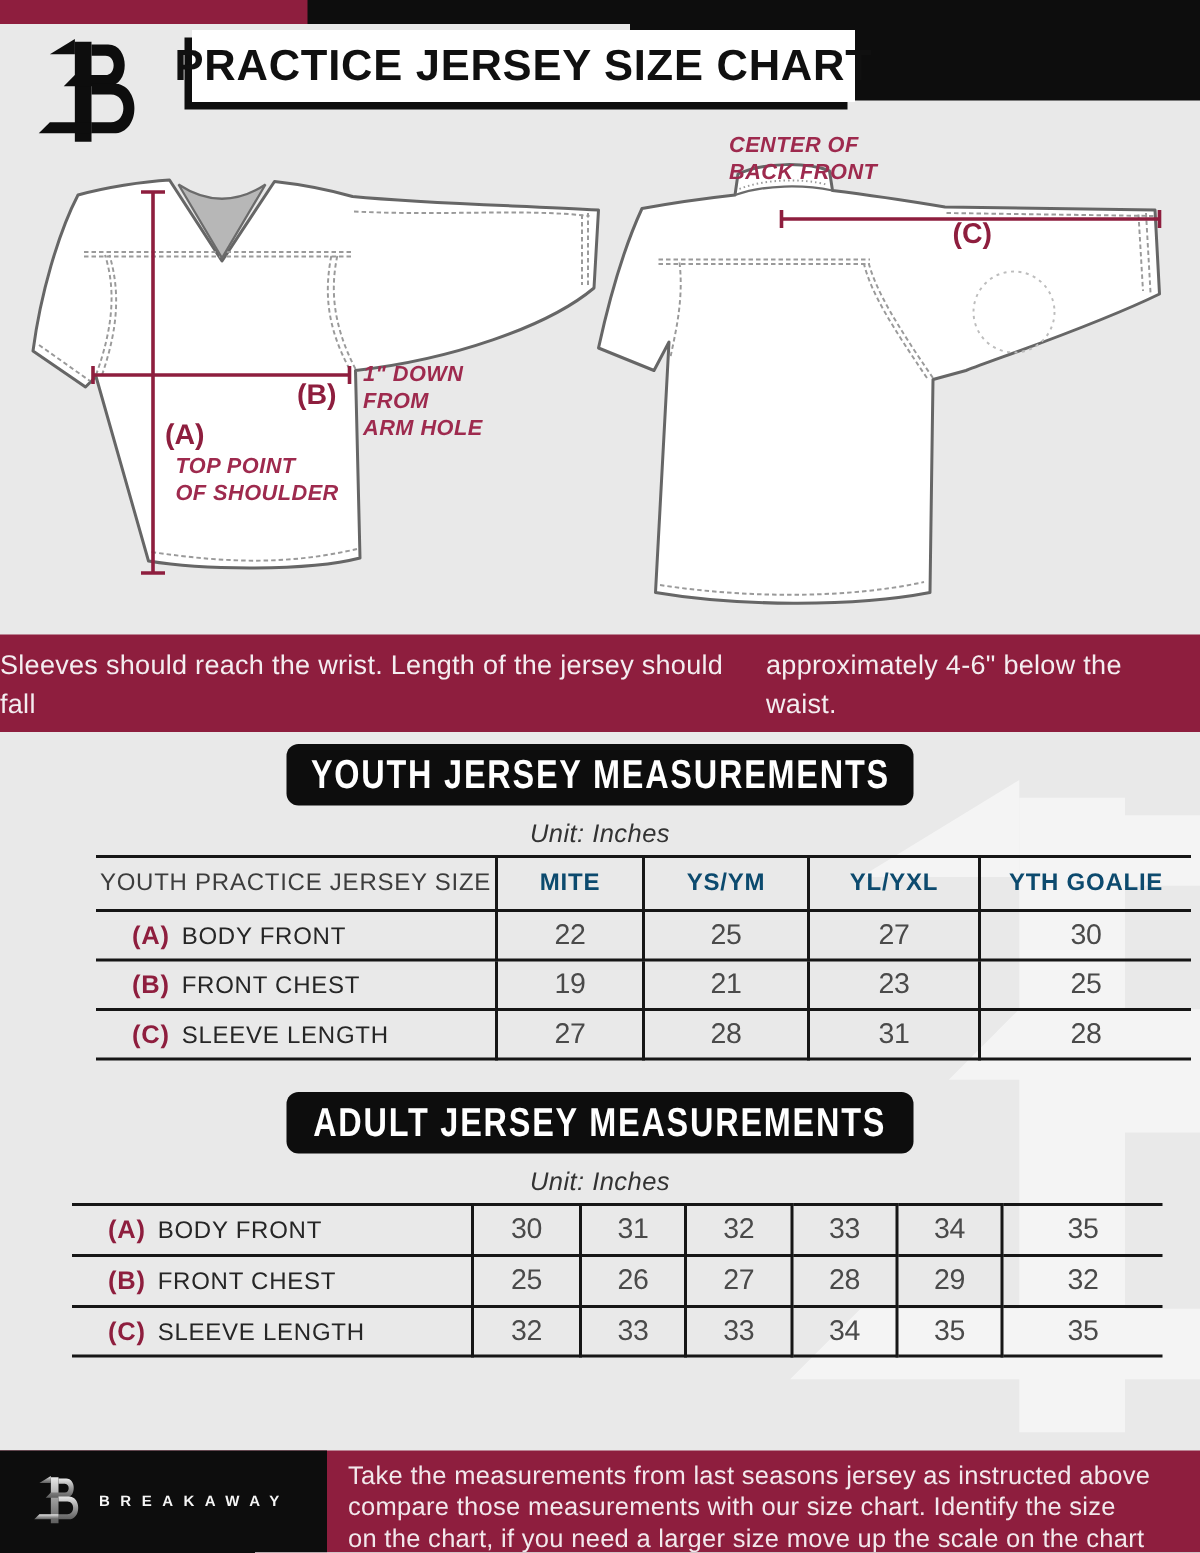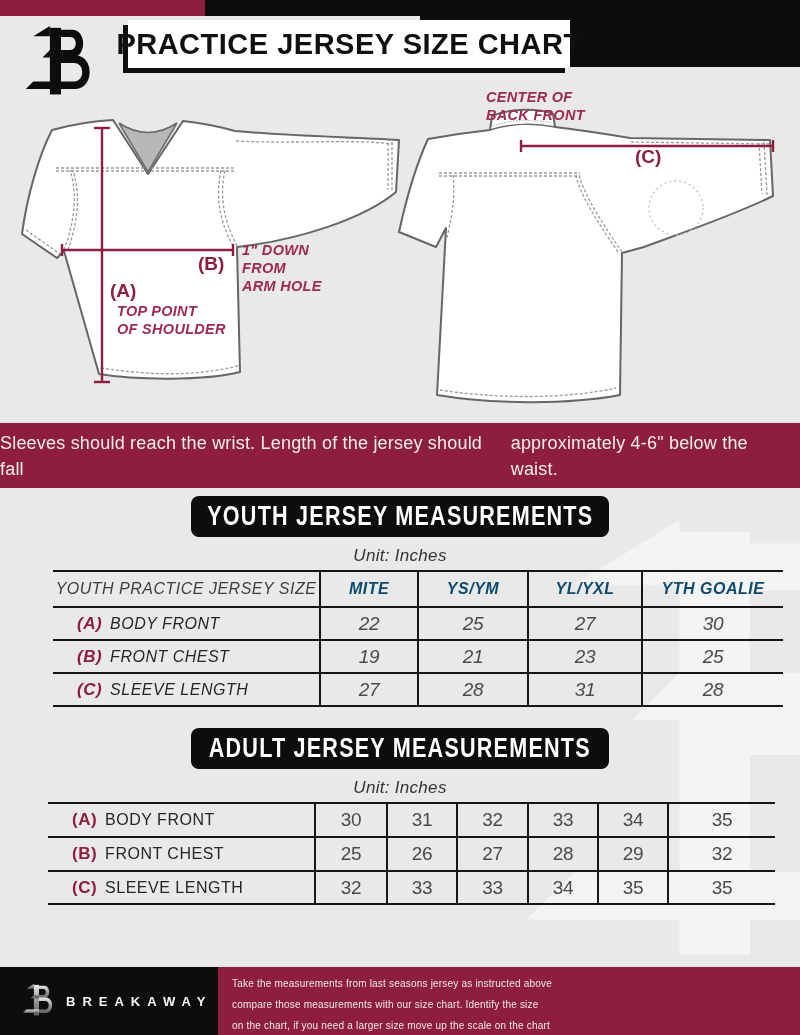--- a/index.html
+++ b/index.html
@@ -38,22 +38,22 @@
   table.size-table td:last-child{border-right:none;}
   td.szh{color:#3d3d3d;font-size:16px;letter-spacing:.5px;text-align:center !important;}
   td.col{font-weight:bold;color:#0c4a6e;font-size:16px;letter-spacing:.5px;}
   td.lab{padding-left:24px !important;font-size:16px;color:#262626;letter-spacing:.5px;}
   td.lab b{color:#8e1e3e;font-size:17px;margin-right:8px;}
   td.val{color:#4a4a4a;font-size:19px;letter-spacing:-.2px;}
   
   .footer{position:absolute;left:0;top:967px;width:800px;height:68px;background:#8e1e3e;z-index:5;}
   .footer-black{position:absolute;left:0;top:0;width:218px;height:68px;background:#0d0d0d;
                 display:flex;align-items:center;}
-  .footer-brand{color:#f5f5f5;font-size:13px;font-weight:bold;letter-spacing:7px;margin-left:10px;}
-  .footer-note{position:absolute;left:232px;top:6px;width:560px;color:#f2e8ec;font-size:10px;
+  .footer-brand{color:#f5f5f5;font-size:10px;font-weight:bold;letter-spacing:7px;margin-left:10px;}
+  .footer-note{position:absolute;left:232px;top:6px;width:560px;color:#f2e8ec;font-size:17px;
                line-height:21px;letter-spacing:.2px;}
   
   .watermark{position:absolute;right:-185px;top:505px;opacity:.5;z-index:1;}
 </style>
 </head>
 <body>
 
 <div id="page">
 
   <svg class="watermark" width="470" height="500" viewBox="0 0 80 84" fill="#ffffff">
@@ -145,21 +145,21 @@
   <div class="banner">
     <div>Sleeves should reach the wrist. Length of the jersey should fall</div>
     <div>approximately 4-6" below the waist.</div>
   </div>
 
   <div class="hbox" style="top:496px;">
     <span>YOUTH JERSEY MEASUREMENTS</span>
   </div>
   <div class="unit" style="top:546px;">Unit: Inches</div>
 
-  <table class="size-table" style="left:53px;top:570px;width:730px;font-style:italic;">
+  <table class="size-table" style="left:64px;top:570px;width:730px;">
     <colgroup>
         <col style="width:267px">
         <col style="width:98px">
         <col style="width:110px">
         <col style="width:114px">
         <col style="width:141px">
       </colgroup>
     <tbody>
         <tr style="height:36px;">
       <td class="szh">YOUTH PRACTICE JERSEY SIZE</td>

